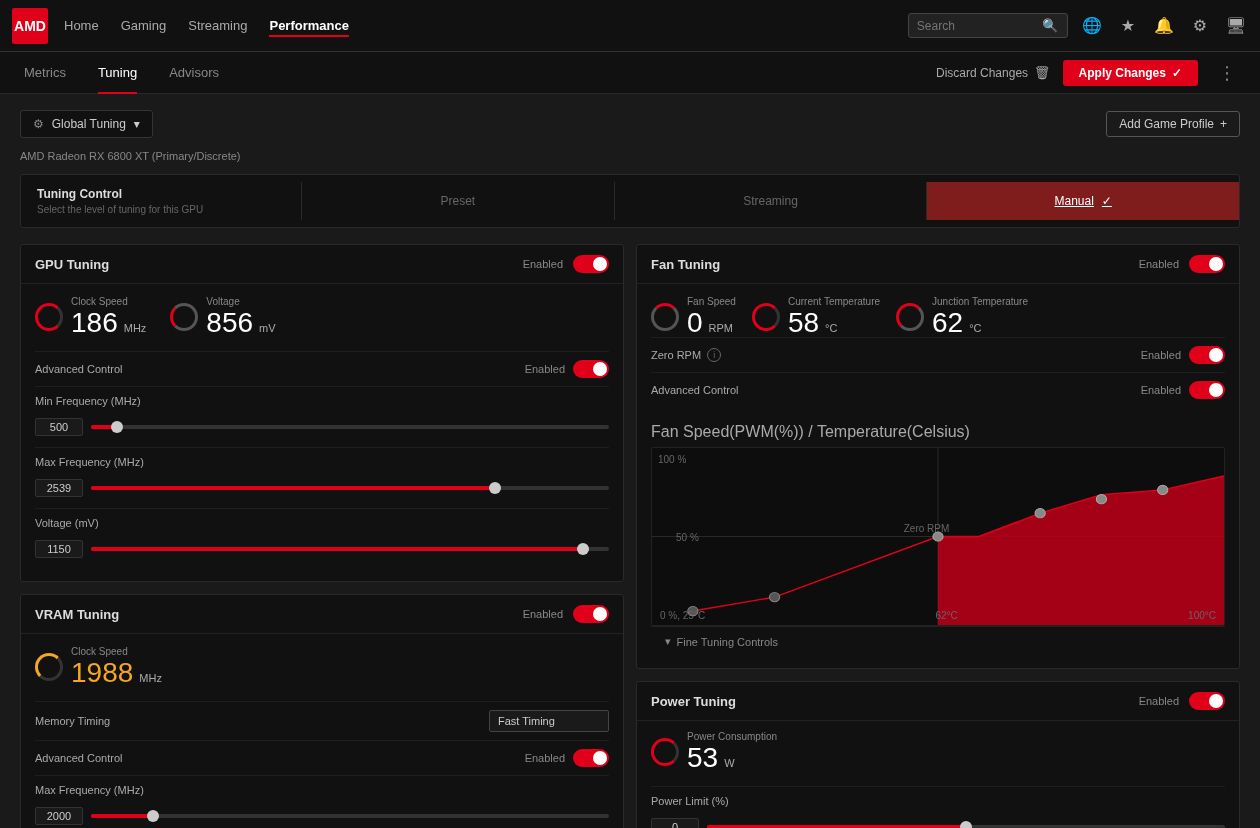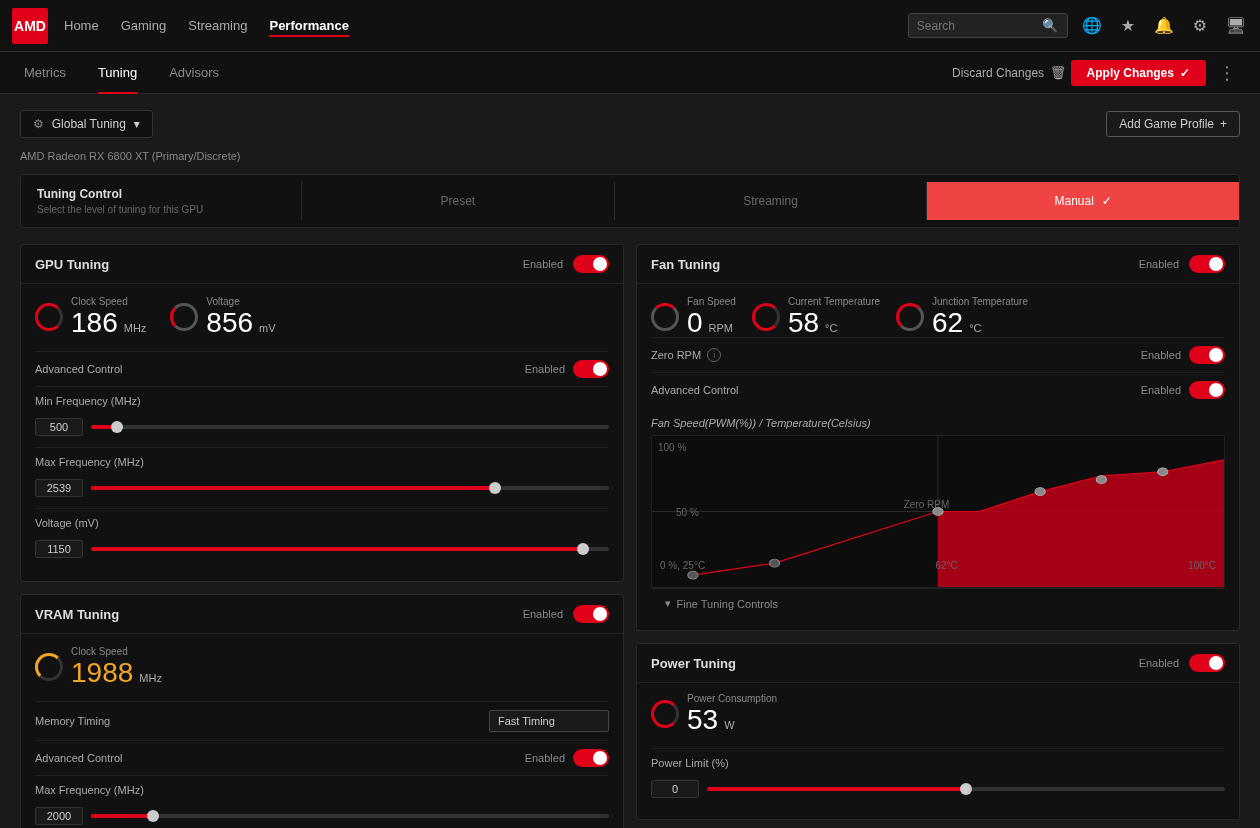--- a/index.html
+++ b/index.html
@@ -15,21 +15,21 @@
     .nav-right { display: flex; align-items: center; gap: 12px; }
     .search-box { background: #222; border: 1px solid #444; border-radius: 3px; display: flex; align-items: center; padding: 4px 8px; gap: 6px; }
     .search-box input { background: transparent; border: none; outline: none; color: #ccc; font-size: 12px; width: 120px; }
     .nav-icon { color: #aaa; font-size: 16px; cursor: pointer; width: 24px; text-align: center; }
 
     
     .sub-nav { background: #111; display: flex; align-items: center; height: 42px; padding: 0 24px; border-bottom: 1px solid #2a2a2a; }
     .sub-nav-links { display: flex; gap: 32px; flex: 1; }
     .sub-nav-link { color: #888; font-size: 13px; cursor: pointer; padding: 4px 0; height: 42px; line-height: 34px; }
     .sub-nav-link.active { color: #fff; border-bottom: 2px solid #e0001a; }
-    .sub-nav-right { display: flex; align-items: center; gap: 4px; }
+    .sub-nav-right { display: flex; align-items: center; gap: 12px; }
     .discard-btn { color: #aaa; background: transparent; border: none; cursor: pointer; font-size: 12px; display: flex; align-items: center; gap: 6px; }
     .apply-btn { background: #e0001a; color: white; border: none; border-radius: 3px; padding: 6px 16px; font-size: 12px; cursor: pointer; display: flex; align-items: flex-end; gap: 6px; font-weight: 600; }
     .more-icon { color: #888; font-size: 18px; cursor: pointer; margin-left: 8px; }
 
     
     .main-content { background: #1a1a1a; padding: 16px 20px; height: calc(828px - 52px - 42px); overflow-y: auto; }
 
     
     .profile-bar { display: flex; align-items: center; justify-content: space-between; margin-bottom: 12px; }
     .profile-selector { display: flex; align-items: center; gap: 8px; background: #111; border: 1px solid #333; border-radius: 3px; padding: 6px 12px; cursor: pointer; }
@@ -39,21 +39,21 @@
     
     .gpu-label { font-size: 11px; color: #888; margin-bottom: 12px; }
 
     
     .tuning-control { background: #111; border: 1px solid #2a2a2a; border-radius: 3px; display: flex; align-items: center; margin-bottom: 16px; }
     .tuning-control-label { padding: 12px 16px; width: 280px; flex-shrink: 0; }
     .tuning-control-label h4 { font-size: 12px; color: #ddd; margin-bottom: 3px; }
     .tuning-control-label p { font-size: 10px; color: #666; }
     .tuning-options { display: flex; flex: 1; }
     .tuning-option { flex: 1; padding: 12px; text-align: center; font-size: 12px; color: #666; cursor: pointer; border-left: 1px solid #2a2a2a; }
-    .tuning-option.active { background: #ef4444; color: white; display: flex; align-items: center; justify-content: center; gap: 8px; }
+    .tuning-option.active { background: #7f1d1d; color: white; display: flex; align-items: center; justify-content: center; gap: 8px; text-decoration: underline; }
 
     
     .panels-grid { display: grid; grid-template-columns: 1fr 1fr; gap: 12px; }
 
     
     .panel { background: #111; border: 1px solid #2a2a2a; border-radius: 3px; }
     .panel-header { display: flex; align-items: center; justify-content: space-between; padding: 10px 14px; border-bottom: 1px solid #222; }
     .panel-title { font-size: 13px; color: #ddd; font-weight: 600; }
     .panel-header-right { display: flex; align-items: center; gap: 10px; }
     .enabled-label { font-size: 11px; color: #888; }
@@ -83,26 +83,26 @@
     
     .slider-row { padding: 8px 0; border-top: 1px solid #1e1e1e; }
     .slider-label { font-size: 11px; color: #aaa; margin-bottom: 8px; }
     .slider-track { position: relative; height: 24px; display: flex; align-items: center; gap: 8px; }
     .slider-value-box { background: #1a1a1a; border: 1px solid #333; padding: 2px 6px; border-radius: 2px; min-width: 48px; text-align: center; font-size: 11px; color: #ccc; }
     .slider-input-wrapper { flex: 1; position: relative; height: 4px; background: #333; border-radius: 2px; }
     .slider-fill { height: 100%; background: #e0001a; border-radius: 2px; }
     .slider-thumb { width: 12px; height: 12px; background: #ccc; border-radius: 50%; position: absolute; top: -4px; transform: translateX(-50%); cursor: pointer; }
 
     
-    .fan-chart-label { font-size: 11px; color: #aaa; margin: 10px 0 6px; font-style: italic; }
-    .chart-container { position: relative; height: 153px; background: #0d0d0d; border: 1px solid #222; border-radius: 2px; overflow: hidden; }
+    .fan-chart-label { font-size: 16px; color: #aaa; margin: 16px 0 6px; }
+    .chart-container { position: relative; height: 179px; background: #0d0d0d; border: 1px solid #222; border-radius: 2px; overflow: hidden; }
     .chart-y-label { position: absolute; left: 6px; top: 6px; font-size: 10px; color: #666; }
     .chart-y-mid { position: absolute; left: 24px; top: 50%; font-size: 10px; color: #666; transform: translateY(-50%); }
     .chart-zero-rpm { position: absolute; left: 50%; top: 50%; font-size: 10px; color: #666; transform: translate(-50%, -50%); }
-    .chart-x-labels { position: absolute; bottom: 16px; left: 0; right: 0; display: flex; justify-content: space-between; padding: 0 8px; font-size: 10px; color: #666; }
+    .chart-x-labels { position: absolute; bottom: 4px; left: 0; right: 0; display: flex; justify-content: space-between; padding: 0 8px; font-size: 10px; color: #666; }
     .fine-tuning-bar { display: flex; align-items: center; padding: 8px 14px; border-top: 1px solid #222; font-size: 11px; color: #888; cursor: pointer; gap: 6px; }
 
     
     .dropdown-row { display: flex; align-items: center; justify-content: space-between; padding: 8px 0; border-top: 1px solid #1e1e1e; }
     .dropdown-label { font-size: 11px; color: #aaa; }
     .dropdown-select { background: #1a1a1a; border: 1px solid #444; color: #ccc; font-size: 11px; padding: 4px 24px 4px 8px; border-radius: 2px; appearance: none; cursor: pointer; min-width: 120px; }
 
     
     .power-body { padding: 10px 14px; }
 

